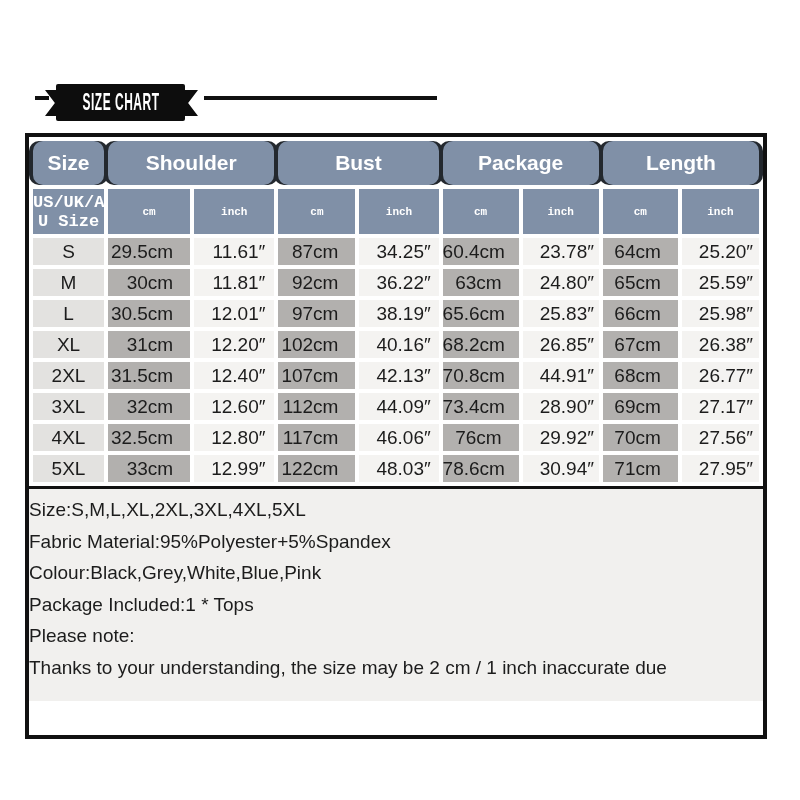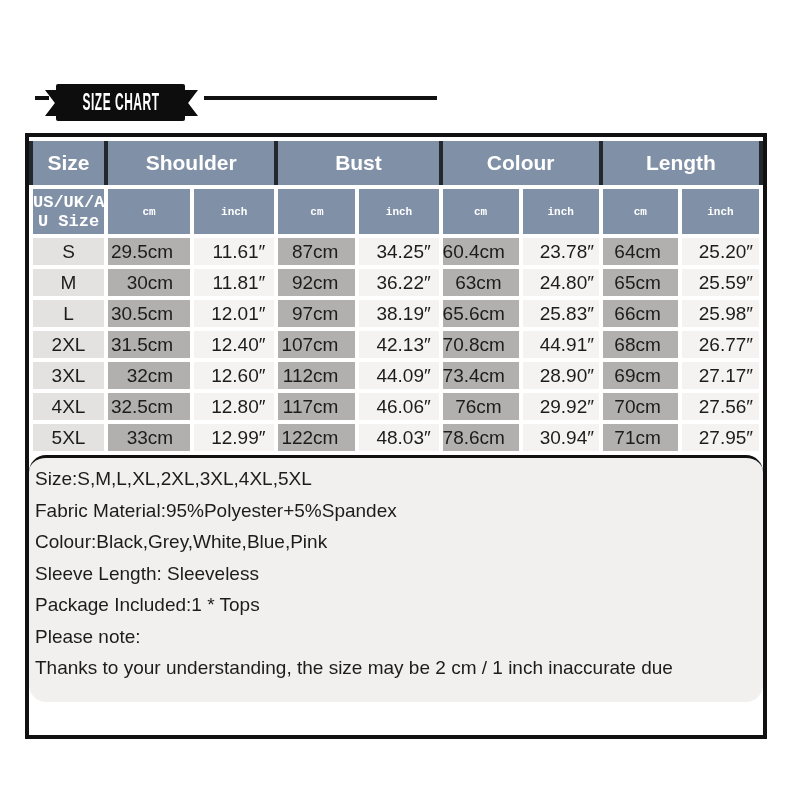--- a/index.html
+++ b/index.html
@@ -30,35 +30,35 @@
 
   
   .chart-box{position:absolute;left:25px;top:133px;width:742px;height:606px;
     border:4px solid var(--ink);background:#ffffff;}
 
   table.size-table{width:100%;border-collapse:separate;border-spacing:4px;table-layout:fixed;}
   th,td{overflow:hidden;white-space:nowrap;}
 
   .group-row th{height:44px;background:var(--header-bg);color:#ffffff;
     font-size:21px;font-weight:bold;text-align:center;vertical-align:middle;
-    box-shadow:4px 0 0 0 #23282e,-4px 0 0 0 #23282e;}
+    box-shadow:4px 0 0 0 #23282e,-4px 0 0 0 #23282e;border-radius:10px;}
   .unit-row th{height:45px;background:var(--header-bg);color:#ffffff;
     font-family:"Liberation Mono",monospace;font-size:11px;font-weight:bold;
     text-align:center;vertical-align:middle;}
   .unit-row th.size-sub{font-size:17px;line-height:19px;}
   .size-sub span{display:block;}
 
   tbody td{height:27px;font-size:19px;color:var(--text);vertical-align:middle;}
   td.c-size{background:var(--size-cell);text-align:center;}
   td.c-cm{background:var(--cm-cell);text-align:right;padding-right:17px;}
   td.c-in{background:var(--inch-cell);text-align:right;padding-right:9px;padding-left:17px;}
 
   
   .notes{border-top:3px solid var(--ink);background:var(--notes-bg);
-    padding:5px 6px 18px 6px;border-radius:17px;}
+    padding:5px 6px 18px 0;}
   .note-line{font-size:19px;line-height:31.5px;color:var(--text);white-space:nowrap;}
 </style>
 </head>
 <body>
 
 <div class="stage">
 
   <div class="banner">
     <div class="banner-dash"></div>
     <div class="ribbon-fold left"></div>
@@ -80,21 +80,21 @@
           <col style="width:75px">
         <col style="width:75px">
           <col style="width:74px">
           <col style="width:76px">
       </colgroup>
       <thead>
         <tr class="group-row">
           <th>Size</th>
           <th colspan="2">Shoulder</th>
           <th colspan="2">Bust</th>
-          <th colspan="2">Colour</th>
+          <th colspan="2">Package</th>
           <th colspan="2">Length</th>
         </tr>
         <tr class="unit-row">
           <th class="size-sub">
             <span>US/UK/A</span>
             <span>U Size</span>
           </th>
           <th>cm</th>
           <th>inch</th>
           <th>cm</th>
@@ -135,20 +135,31 @@
     <td class="c-cm">30.5cm</td>
     <td class="c-in">12.01″</td>
     <td class="c-cm">97cm</td>
     <td class="c-in">38.19″</td>
     <td class="c-cm">65.6cm</td>
     <td class="c-in">25.83″</td>
     <td class="c-cm">66cm</td>
     <td class="c-in">25.98″</td>
   </tr>
 
+  <tr>
+    <td class="c-size">XL</td>
+    <td class="c-cm">31cm</td>
+    <td class="c-in">12.20″</td>
+    <td class="c-cm">102cm</td>
+    <td class="c-in">40.16″</td>
+    <td class="c-cm">68.2cm</td>
+    <td class="c-in">26.85″</td>
+    <td class="c-cm">67cm</td>
+    <td class="c-in">26.38″</td>
+  </tr>
 
   <tr>
     <td class="c-size">2XL</td>
     <td class="c-cm">31.5cm</td>
     <td class="c-in">12.40″</td>
     <td class="c-cm">107cm</td>
     <td class="c-in">42.13″</td>
     <td class="c-cm">70.8cm</td>
     <td class="c-in">44.91″</td>
     <td class="c-cm">68cm</td>
@@ -190,20 +201,19 @@
     <td class="c-cm">71cm</td>
     <td class="c-in">27.95″</td>
   </tr>
 </tbody>
     </table>
 
     <div class="notes">
       <div class="note-line">Size:S,M,L,XL,2XL,3XL,4XL,5XL</div>
       <div class="note-line">Fabric Material:95%Polyester+5%Spandex</div>
       <div class="note-line">Colour:Black,Grey,White,Blue,Pink</div>
-      <div class="note-line">Sleeve Length: Sleeveless</div>
       <div class="note-line">Package Included:1 * Tops</div>
       <div class="note-line">Please note:</div>
       <div class="note-line">Thanks to your understanding, the size may be 2 cm / 1 inch inaccurate due</div>
     </div>
   </div>
 
 </div>
 
 </body></html>

